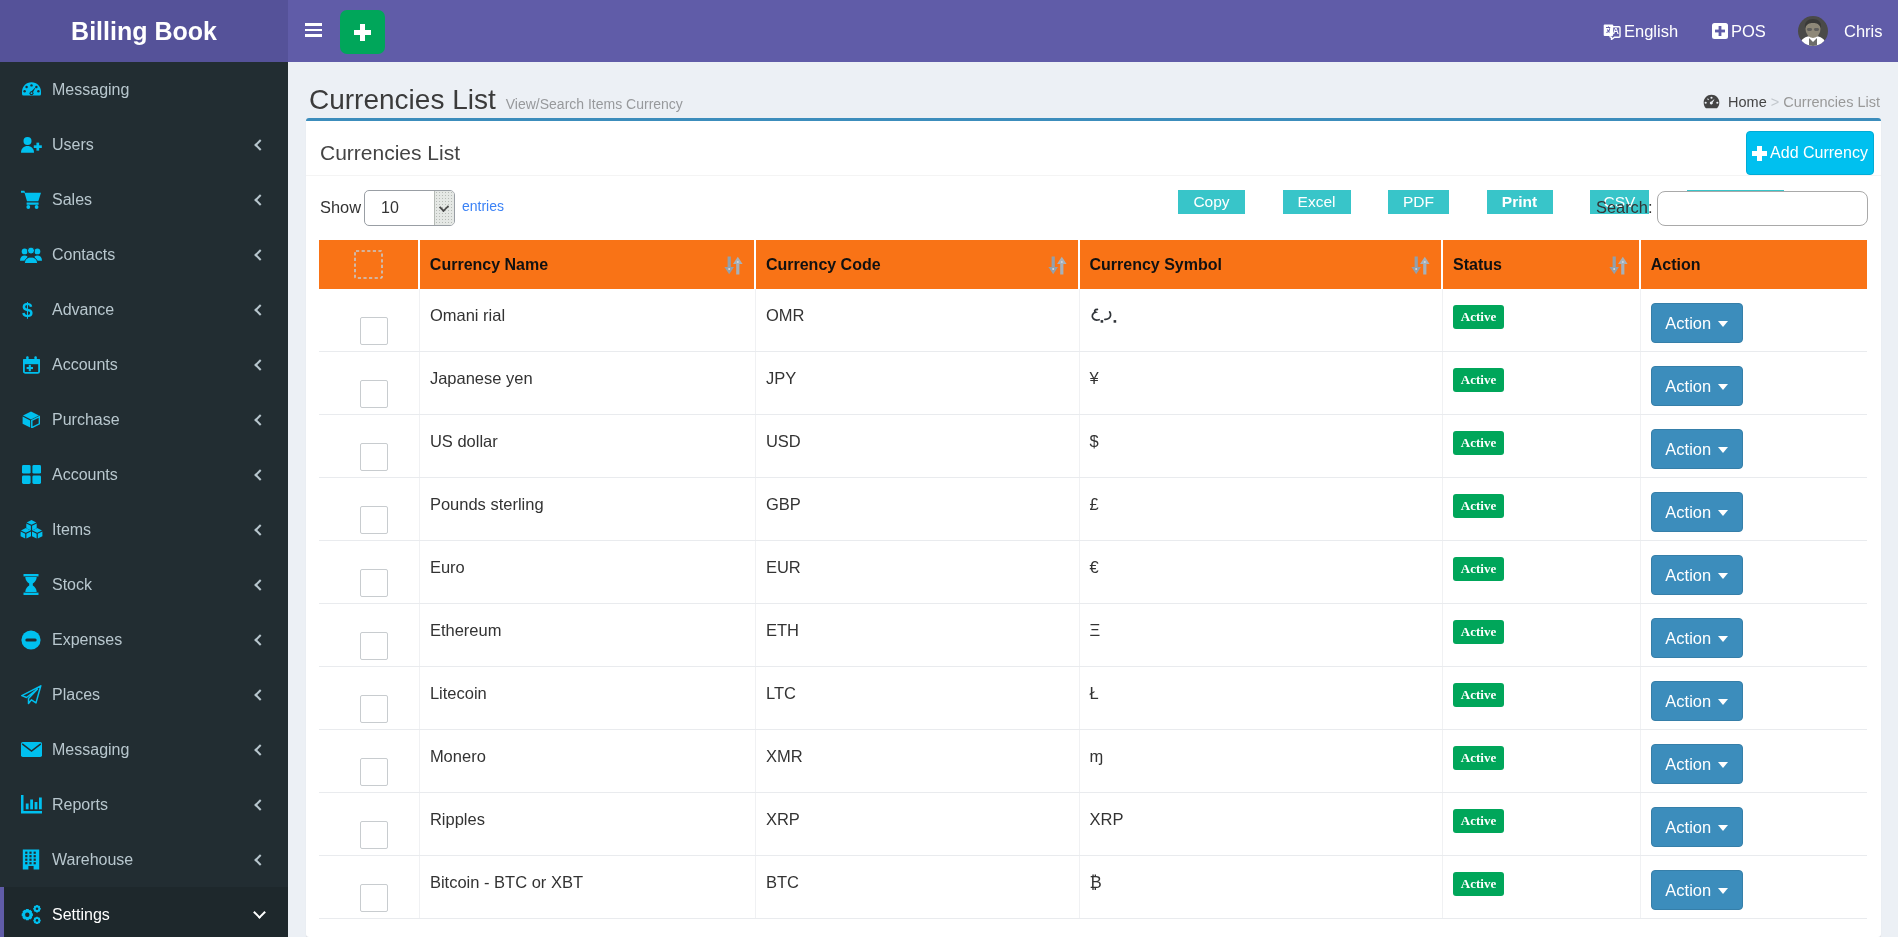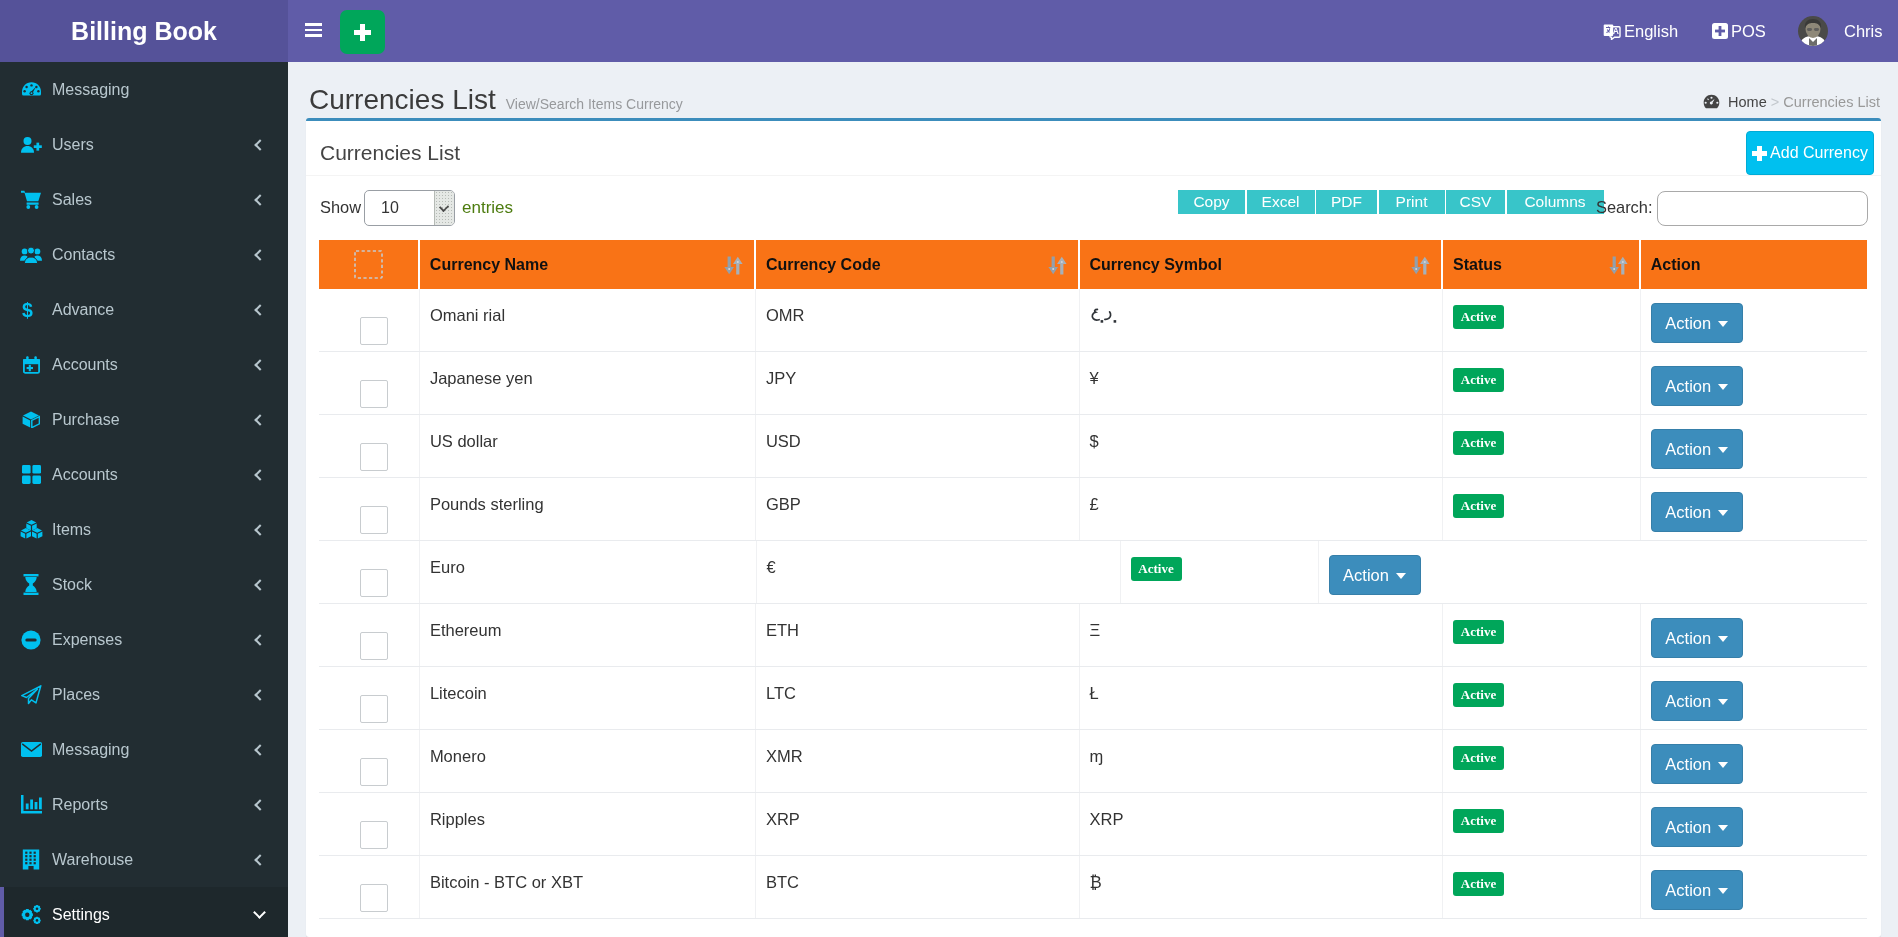--- a/index.html
+++ b/index.html
@@ -33,22 +33,22 @@
 #box { position:absolute; left:18px; top:56px; width:1575px; height:819px; background:#fff; border-top:3px solid #3c8dbc; border-radius:3px; box-shadow:0 1px 1px rgba(0,0,0,0.1); }
 #boxheader { position:absolute; left:0; top:0; width:100%; height:55px; border-bottom:1px solid #f4f4f4; }
 #boxtitle { position:absolute; left:14px; top:20px; font-size:21px; color:#444; }
 #addbtn { position:absolute; right:7px; top:10px; width:128px; height:44px; background:#00c0ef; border:1px solid #00acd6; border-radius:4px; color:#fff; font-size:16px; display:flex; align-items:center; justify-content:center; }
 
 #show { position:absolute; left:14px; top:77px; font-size:16.4px; color:#333; }
 #selectbox { position:absolute; left:57.5px; top:69px; width:91.5px; height:36px; border:1px solid #999ea4; border-radius:5px; background:#fff; }
 #selectbox .num { position:absolute; left:16.5px; top:0; height:34px; line-height:34px; font-size:16px; color:#333; }
 #selectbox .arr { position:absolute; right:0; top:0; width:20px; height:34px; background:#e5e8e5; border-left:1px solid #b5bab5; border-radius:0 4px 4px 0; background-image:radial-gradient(#b6bbb6 0.8px, transparent 0.9px); background-size:3px 3px; }
 #selectbox .arr .v { position:absolute; left:5px; top:12px; width:8px; height:8px; border-left:2px solid #4a4a4a; border-bottom:2px solid #4a4a4a; transform:rotate(-45deg) scale(1,.8); }
-#entries { position:absolute; left:156px; top:77px; font-size:17px; color:#4d7c0f; }
-#btngroup { position:absolute; left:872px; top:69px; height:24px; display:flex; }
+#entries { position:absolute; left:156px; top:77px; font-size:14px; color:#3b82f6; }
+#btngroup { position:absolute; left:872px; top:69px; height:24px; display:flex;gap:36px; }
 .ebtn { background:#38c5c9; color:#fff; font-size:15.5px; display:flex; align-items:center; justify-content:center; margin-right:1.5px; }
 #searchlab { position:absolute; left:1290px; top:77px; font-size:16.4px; color:#333; }
 #searchbox { position:absolute; left:1351px; top:70px; width:211px; height:35px; border:1px solid #a9a9a9; border-radius:8px; background:#fff; }
 
 #tbl { position:absolute; left:12.5px; top:119px; width:1548.5px; }
 .hrow { display:flex; height:49px; background:#f97316; }
 .hcell { position:relative; font-size:16px; font-weight:bold; color:#111; padding-left:10px; display:flex; align-items:center; border-right:2px solid #fff; }
 .hcell:last-child { border-right:none; }
 .sorticon { position:absolute; right:11px; top:15.5px; }
 .drow { display:flex; height:63px; border-bottom:1px solid #e9ebee; background:#fff; }
@@ -414,21 +414,21 @@
           <div class="num">10</div>
           <div class="arr">
             <div class="v"></div>
           </div>
         </div>
       <div id="entries">entries</div>
       <div id="btngroup">
           <div class="ebtn" style="width: 67px;">Copy</div>
           <div class="ebtn" style="width: 68px;">Excel</div>
           <div class="ebtn" style="width: 61px;">PDF</div>
-          <div class="ebtn" style="width: 66px;">Print</div>
+          <div class="ebtn" style="width: 66px; font-weight: bold;">Print</div>
           <div class="ebtn" style="width: 59px;">CSV</div>
           <div class="ebtn" style="width: 97px;">Columns</div>
         </div>
       <div id="searchlab">Search:</div>
       <div id="searchbox"></div>
       <div id="tbl">
           <div class="hrow">
             <div class="hcell c1" style="justify-content:center;padding-left:0;">
               <svg width="29" height="29" viewBox="0 0 29 29">
                 <rect x="1" y="1" width="27" height="27" rx="1" fill="none" stroke="#c6cacd" stroke-width="1.6" stroke-dasharray="3.2,2.4"></rect>
@@ -547,20 +547,21 @@
             </div>
             <div class="dcell c6">
               <span class="abtn">Action<span class="caret"></span></span>
             </div>
           </div>
           <div class="drow">
             <div class="dcell c1">
               <span class="cb"></span>
             </div>
             <div class="dcell c2">Euro</div>
+            <div class="dcell c3">EUR</div>
             <div class="dcell c4">€</div>
             <div class="dcell c5">
               <span class="badge">Active</span>
             </div>
             <div class="dcell c6">
               <span class="abtn">Action<span class="caret"></span></span>
             </div>
           </div>
           <div class="drow">
             <div class="dcell c1">

